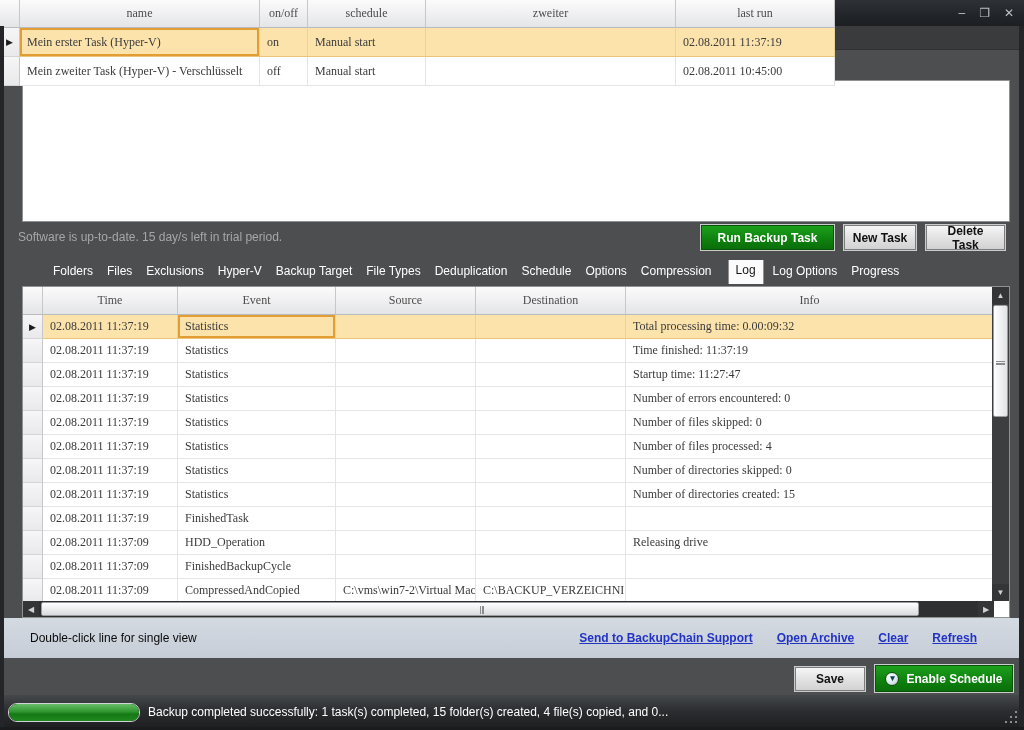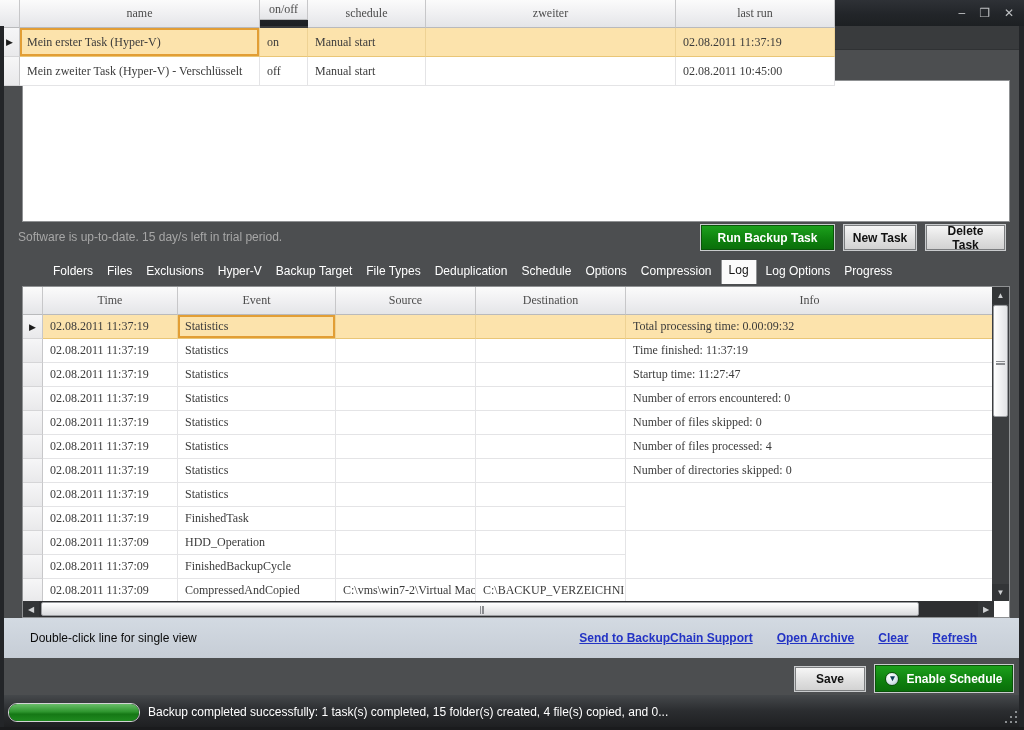--- a/index.html
+++ b/index.html
@@ -90,20 +90,21 @@
   .tabbar{
     position:absolute; left:22px; top:260px; width:988px; height:24px;
     display:flex; align-items:flex-end; padding-left:26px; overflow:hidden;
   }
   .tab{
     color:#ffffff; font-size:12px; padding:4px 5px 6px 5px; margin-right:4px; white-space:nowrap;
   }
   .tab.active{
     background:#fbfbfb; color:#151515; border:1px solid #8f9193; border-bottom:none;
     padding:4px 7px 7px 7px;
+    margin-left:7px;
   }
 
   
   .vscroll{ position:absolute; right:0px; top:0px; width:17px; height:314px; background:#3c3e40; }
   .vscroll .arrow{ position:absolute; left:0; width:17px; height:17px; background:#333537; color:#cfd1d3; font-size:8px; display:flex; align-items:center; justify-content:center;}
   .vscroll .arrow.up{ top:0; }
   .vscroll .arrow.down{ bottom:0; }
   .vscroll .thumb{
     position:absolute; left:1px; top:18px; width:15px; height:112px; border-radius:2px;
     background:linear-gradient(90deg,#ffffff,#e2e3e5); border:1px solid #9b9da0;
@@ -180,21 +181,21 @@
 <div class="frame-bottom"></div>
 
 <div class="section-label">Backup Task List:</div>
 
 <div class="panel task-panel-bg"></div>
 <div class="task-panel">
     <div class="grid" id="task-grid">
       <div class="grid-row">
         <div class="hcell" style="width: 20px; height: 28px;"></div>
         <div class="hcell" style="width: 240px; height: 28px;">name</div>
-        <div class="hcell" style="width: 48px; height: 20px;">on/off</div>
+        <div class="hcell" style="width: 48px; height: 28px;">on/off</div>
         <div class="hcell" style="width: 118px; height: 28px;">schedule</div>
         <div class="hcell" style="width: 250px; height: 28px;">zweiter</div>
         <div class="hcell" style="width: 159px; height: 28px;">last run</div>
       </div>
       <div class="grid-row row-selected">
         <div class="selcell" style="width: 20px; height: 29px;">▶</div>
         <div class="cell cell-focused" style="width: 240px; height: 29px;">Mein erster Task (Hyper-V)</div>
         <div class="cell" style="width: 48px; height: 29px;">on</div>
         <div class="cell" style="width: 118px; height: 29px;">Manual start</div>
         <div class="cell" style="width: 250px; height: 29px;"></div>
@@ -298,35 +299,37 @@
         <div class="cell" style="width: 140px; height: 24px;"></div>
         <div class="cell" style="width: 150px; height: 24px;"></div>
         <div class="cell" style="width: 368px; height: 24px;">Number of directories skipped: 0</div>
       </div>
       <div class="grid-row">
         <div class="selcell" style="width: 20px; height: 24px;"></div>
         <div class="cell" style="width: 135px; height: 24px;">02.08.2011 11:37:19</div>
         <div class="cell" style="width: 158px; height: 24px;">Statistics</div>
         <div class="cell" style="width: 140px; height: 24px;"></div>
         <div class="cell" style="width: 150px; height: 24px;"></div>
+        <div class="cell" style="width: 368px; height: 24px;">Number of directories created: 15</div>
       </div>
       <div class="grid-row">
         <div class="selcell" style="width: 20px; height: 24px;"></div>
         <div class="cell" style="width: 135px; height: 24px;">02.08.2011 11:37:19</div>
         <div class="cell" style="width: 158px; height: 24px;">FinishedTask</div>
         <div class="cell" style="width: 140px; height: 24px;"></div>
         <div class="cell" style="width: 150px; height: 24px;"></div>
         <div class="cell" style="width: 368px; height: 24px;"></div>
       </div>
       <div class="grid-row">
         <div class="selcell" style="width: 20px; height: 24px;"></div>
         <div class="cell" style="width: 135px; height: 24px;">02.08.2011 11:37:09</div>
         <div class="cell" style="width: 158px; height: 24px;">HDD_Operation</div>
         <div class="cell" style="width: 140px; height: 24px;"></div>
         <div class="cell" style="width: 150px; height: 24px;"></div>
+        <div class="cell" style="width: 368px; height: 24px;">Releasing drive</div>
       </div>
       <div class="grid-row">
         <div class="selcell" style="width: 20px; height: 24px;"></div>
         <div class="cell" style="width: 135px; height: 24px;">02.08.2011 11:37:09</div>
         <div class="cell" style="width: 158px; height: 24px;">FinishedBackupCycle</div>
         <div class="cell" style="width: 140px; height: 24px;"></div>
         <div class="cell" style="width: 150px; height: 24px;"></div>
         <div class="cell" style="width: 368px; height: 24px;"></div>
       </div>
       <div class="grid-row">

